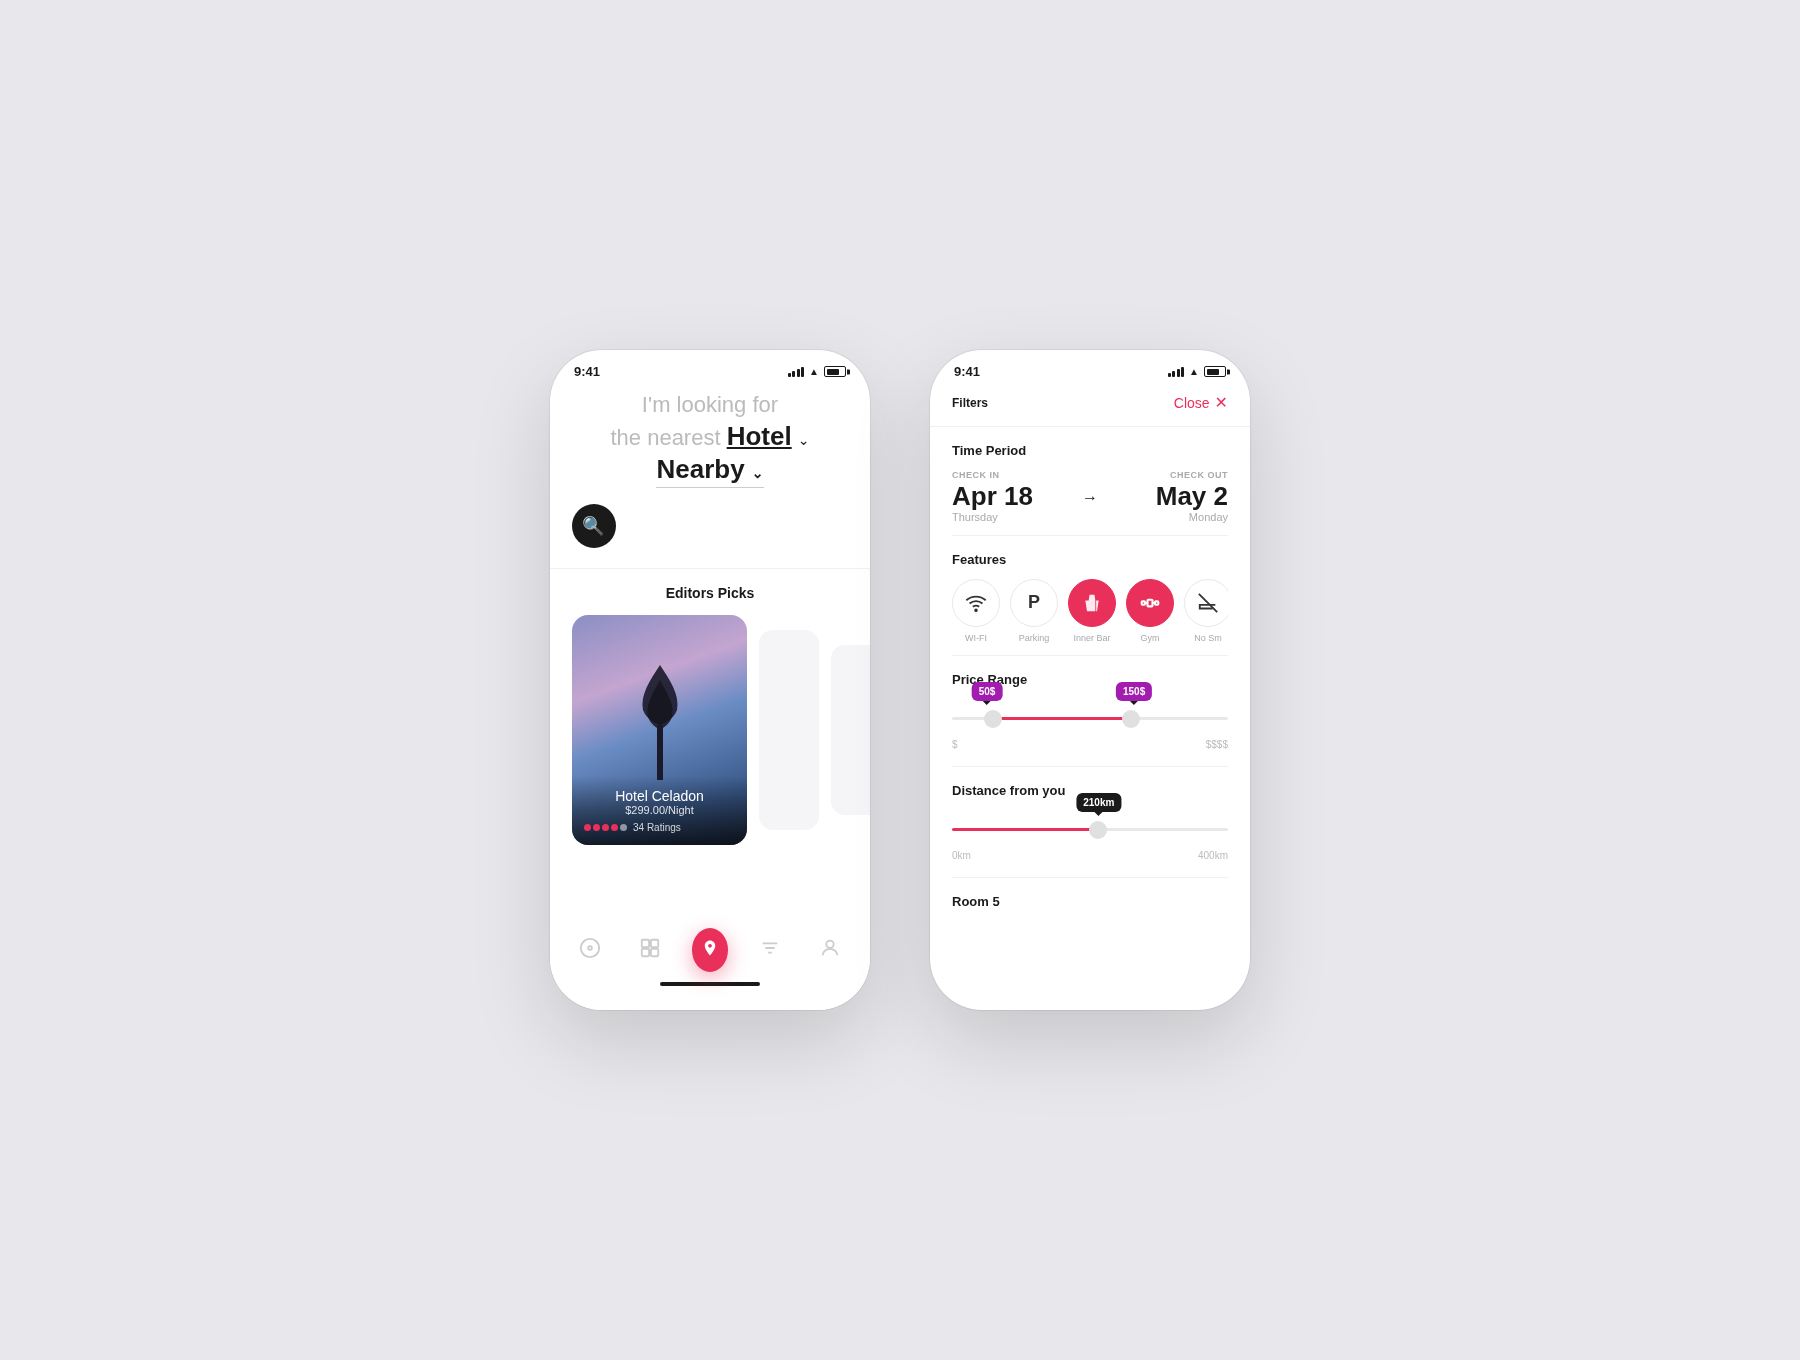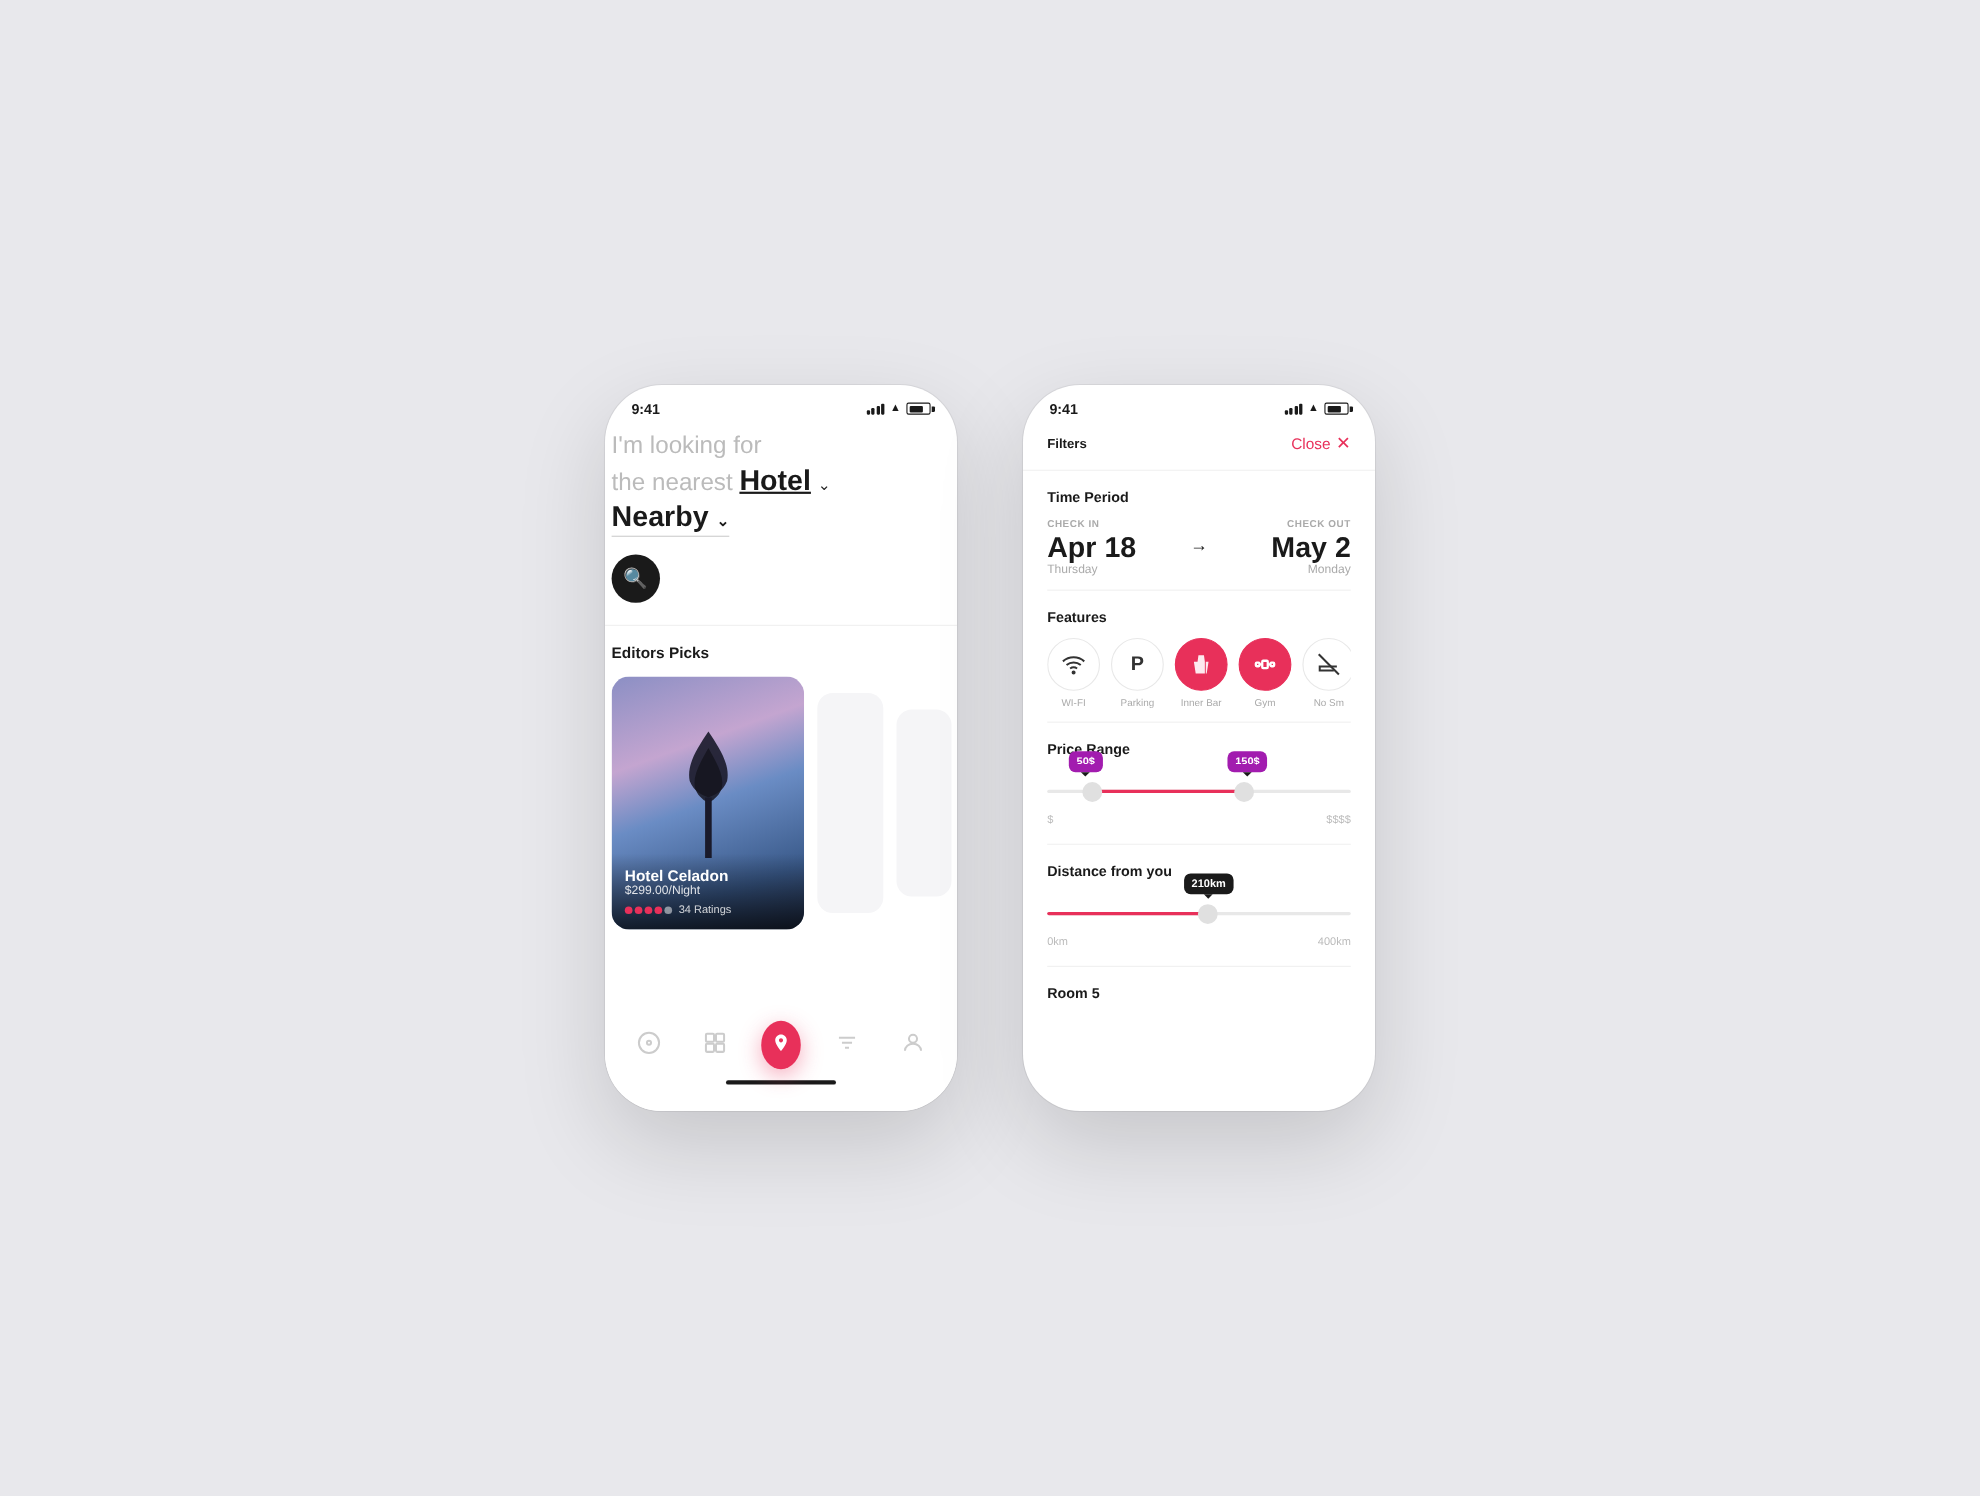--- a/index.html
+++ b/index.html
@@ -91,22 +91,23 @@
     }
     .battery-fill {
       background: #1a1a1a;
       height: 100%;
       width: 75%;
       border-radius: 1px;
     }
 
     
     .screen-content {
-      padding: 0 6px;
+      padding: 0 22px;
       overflow: hidden;
+      text-align: center;
     }
 
     
     .nav-header {
       display: flex;
       justify-content: space-between;
       align-items: center;
       padding: 8px 22px 12px;
     }
     .hamburger-icon {
@@ -237,21 +238,21 @@
       height: 130px;
     }
     .hotel-card-overlay {
       position: absolute;
       bottom: 0; left: 0; right: 0;
       padding: 12px;
       background: linear-gradient(transparent, rgba(0,0,0,0.7));
     }
     .hotel-name {
       font-size: 14px;
-      font-weight: 700;
+      font-weight: 400;
       color: white;
     }
     .hotel-price {
       font-size: 11px;
       color: rgba(255,255,255,0.85);
       margin-bottom: 6px;
     }
     .hotel-ratings {
       display: flex;
       align-items: center;

